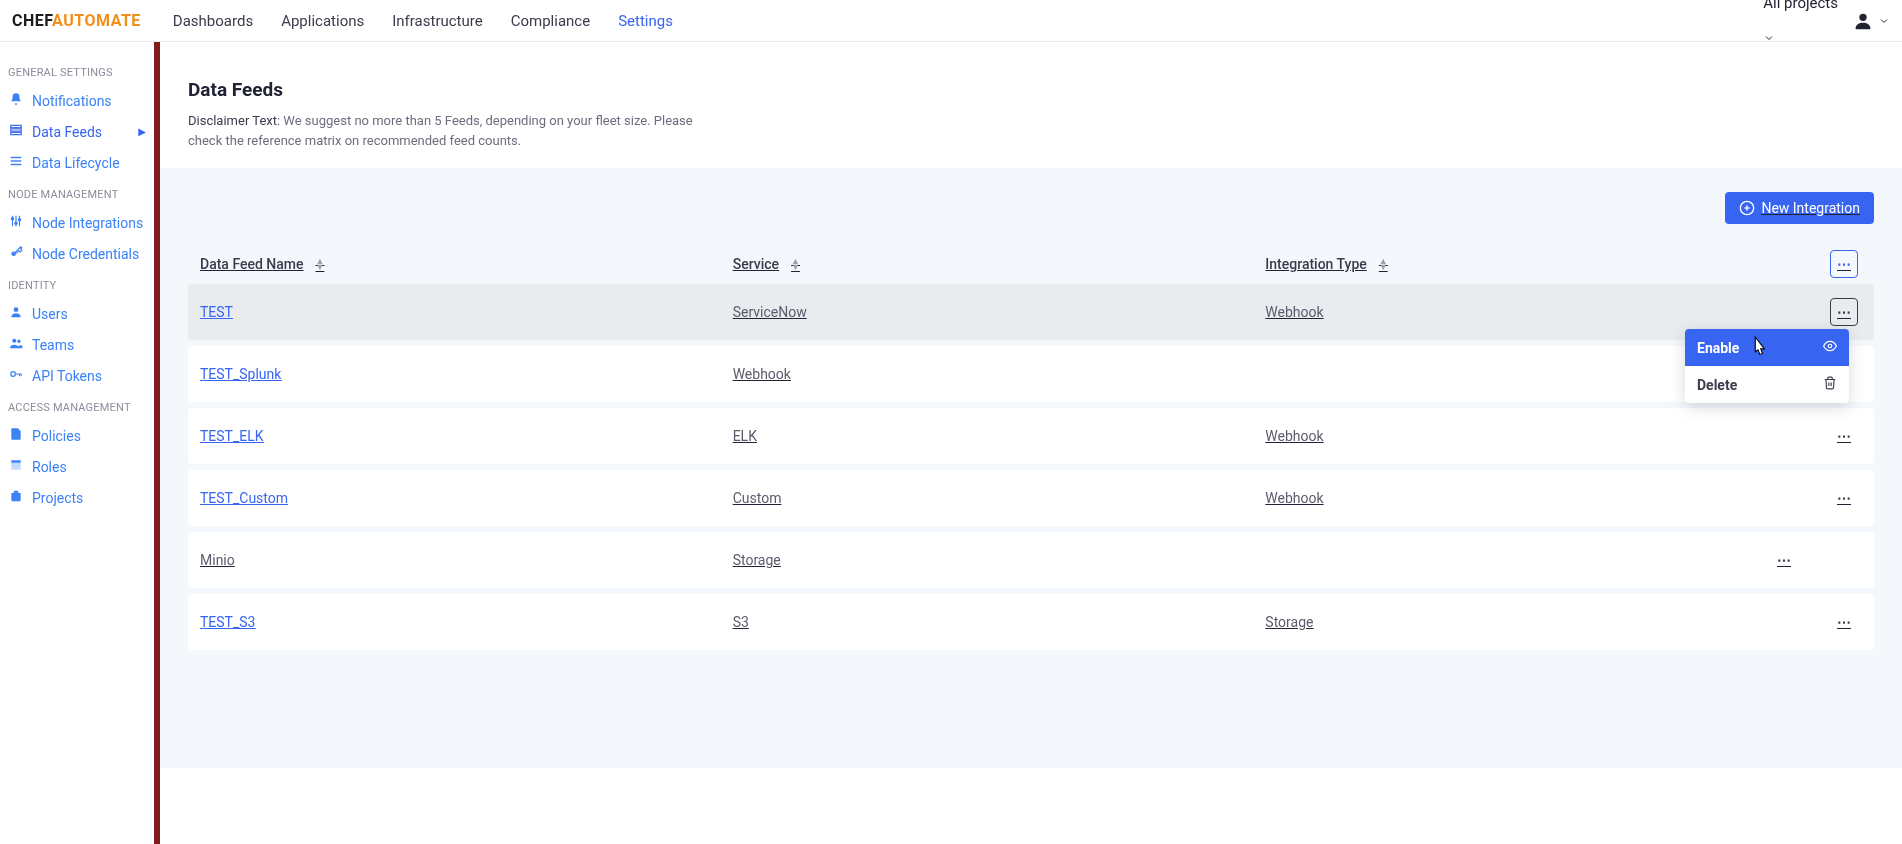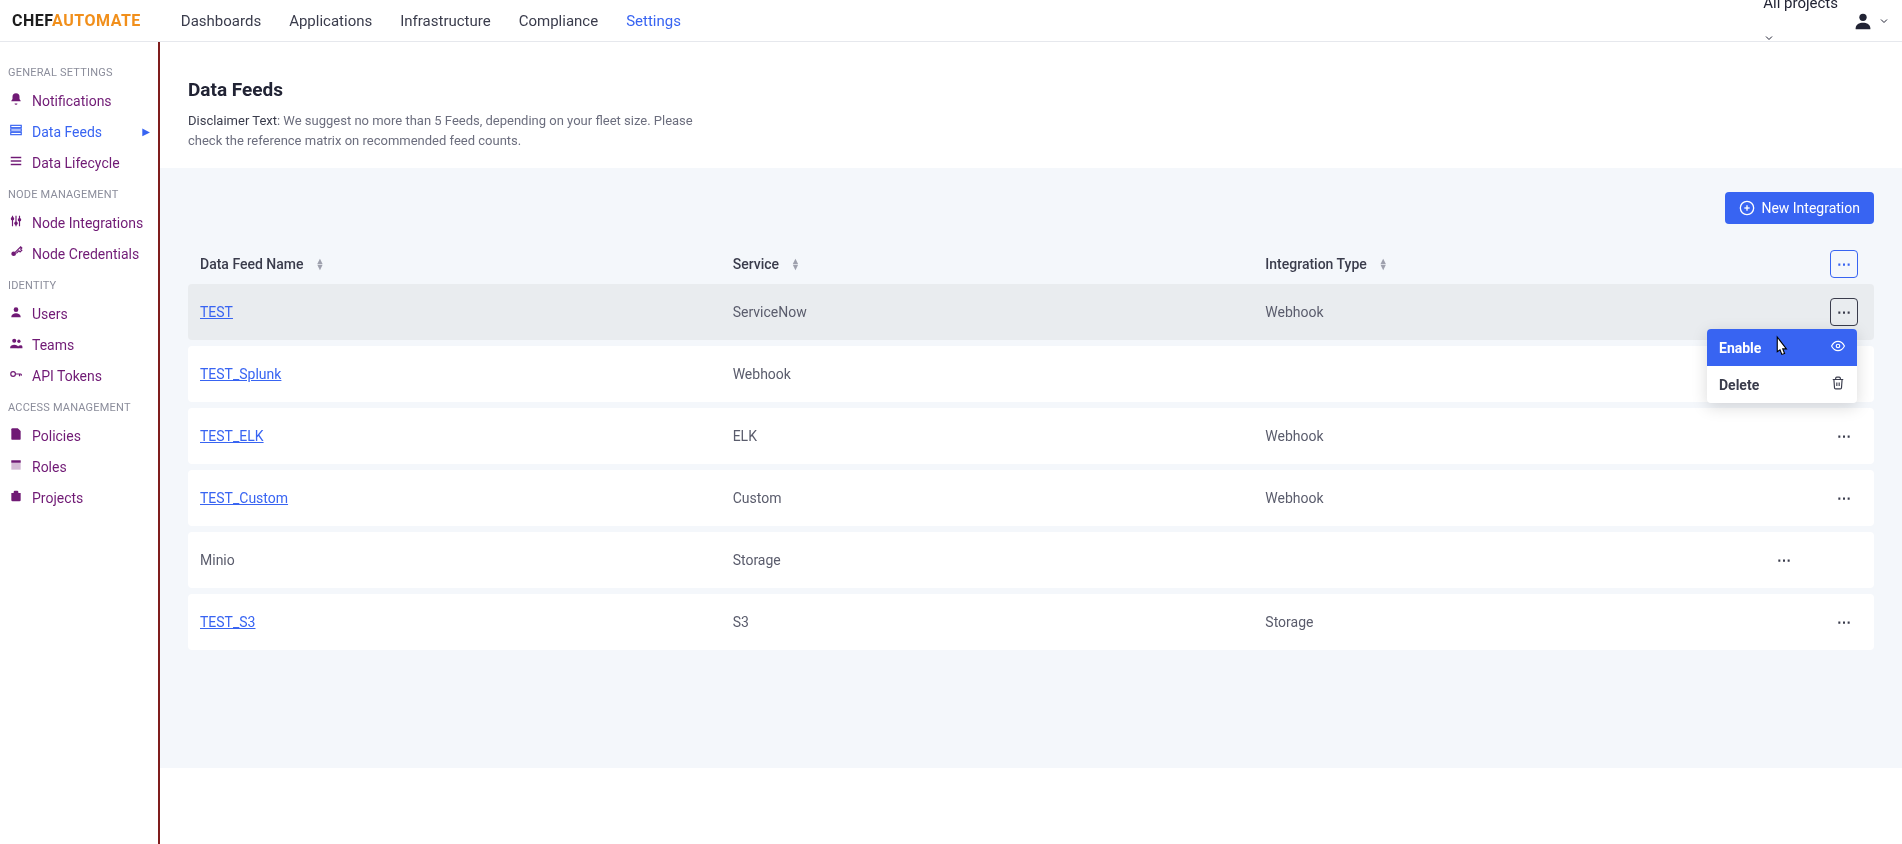--- a/index.html
+++ b/index.html
@@ -17,21 +17,21 @@
   height: 42px;
   display: flex;
   align-items: center;
   padding: 0 12px;
   border-bottom: 1px solid #e6e8ed;
 }
 .logo {
   font-weight: 700;
   font-size: 16px;
   letter-spacing: 0.5px;
-  margin-right: 40px;
+  margin-right: 32px;
 }
 .logo .chef { color: #1c1c1c; }
 .logo .automate { color: #f18f1b; }
 .topnav {
   display: flex;
   gap: 28px;
 }
 .topnav-item {
   color: #3a3c4c;
   font-size: 15px;
@@ -54,37 +54,37 @@
   align-items: center;
   gap: 4px;
   cursor: pointer;
 }
 .layout {
   display: flex;
   height: calc(100vh - 42px);
 }
 .sidebar {
   width: 160px;
-  border-right: 2px solid #7f1d1d;
+  border-right: 6px solid #7f1d1d;
   padding: 14px 0;
   flex-shrink: 0;
 }
 .sidebar-section-label {
   font-size: 11px;
   color: #8b8d9b;
   padding: 10px 8px 6px 8px;
   letter-spacing: 0.2px;
 }
 .sidebar-item {
   display: flex;
   align-items: center;
   gap: 8px;
   padding: 7px 8px;
   cursor: pointer;
-  color: #701a75;
+  color: #3b82f6;
   font-size: 14px;
   position: relative;
 }
 .sidebar-item.active {
   color: #3864f2;
 }
 .sidebar-item .arrow {
   position: absolute;
   right: 8px;
   font-size: 10px;
@@ -113,20 +113,21 @@
   max-width: 520px;
   line-height: 1.5;
 }
 .disclaimer .label {
   color: #3a3c4c;
 }
 .content-area {
   background: #f4f7fb;
   padding: 24px 28px 60px 28px;
   min-height: 600px;
+  text-decoration: underline;
 }
 .content-toolbar {
   display: flex;
   justify-content: flex-end;
   margin-bottom: 20px;
 }
 .btn-primary {
   background: #3864f2;
   color: #fff;
   border: none;
@@ -208,22 +209,22 @@
   border: 1px solid #3a3c4c;
 }
 .header-kebab {
   justify-self: end;
   border: 1px solid #3864f2;
   color: #3864f2;
 }
 .dropdown-menu {
   position: absolute;
   top: 30px;
-  right: 0;
-  width: 150px;
+  right: 8px;
+  width: 164px;
   background: #fff;
   border-radius: 4px;
   box-shadow: 0 4px 16px rgba(0,0,0,0.15);
   z-index: 100;
   overflow: hidden;
 }
 .dropdown-item {
   padding: 10px 12px;
   display: flex;
   justify-content: space-between;

